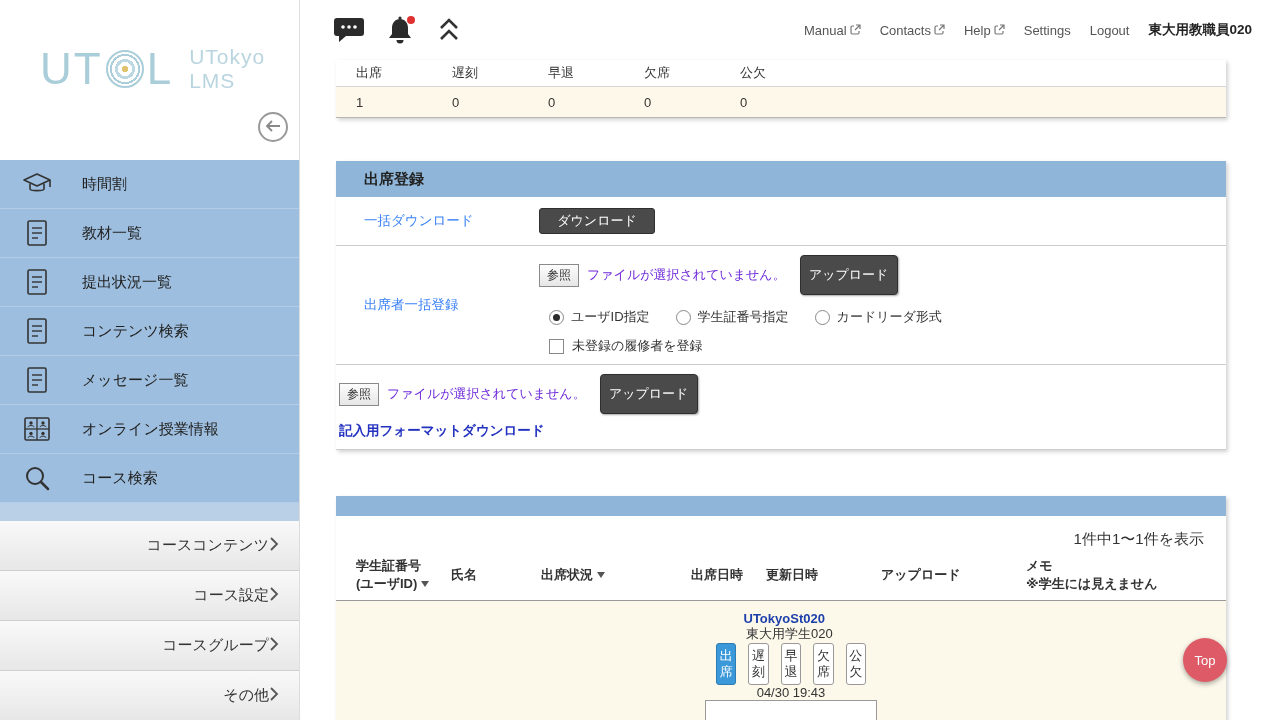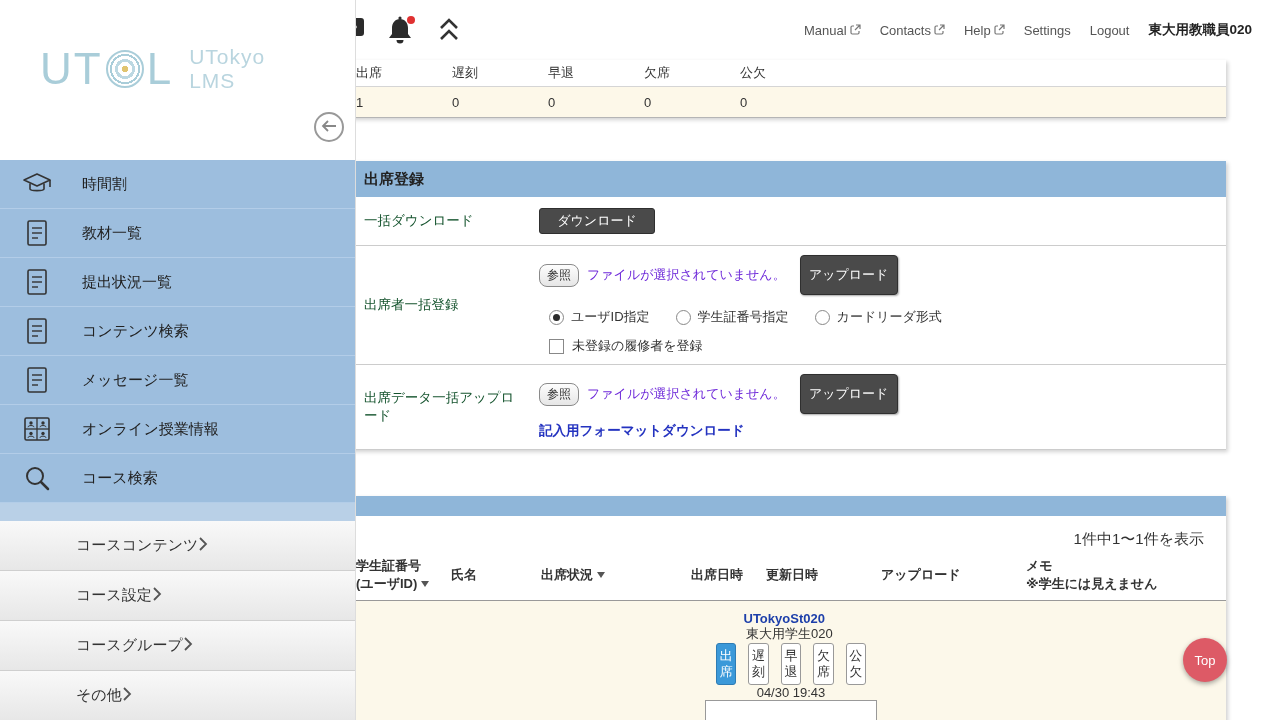--- a/index.html
+++ b/index.html
@@ -4,36 +4,36 @@
 <style>
   * { box-sizing: border-box; }
   html,body { margin:0; padding:0; }
   body {
     width:1280px; height:720px; overflow:hidden;
     font-family:"Liberation Sans","DejaVu Sans",sans-serif;
     color:#333; background:#fff;
   }
 
   
-  .sidebar { position:fixed; left:0; top:0; width:356px; height:720px; background:#fff; border-right:1px solid #ddd; z-index:5; }
+  .sidebar { position:fixed; left:0; top:0; width:300px; height:720px; background:#fff; border-right:1px solid #ddd; z-index:5; }
   .logo-area { position:relative; height:160px; background:#fff; }
   .logo-row { display:flex; align-items:center; gap:16px; padding:44px 0 0 40px; }
   .logo-main { display:flex; align-items:center; font-size:44px; color:#a9cdd9; letter-spacing:2px; font-weight:400; }
   .logo-o { width:38px; height:38px; border-radius:50%; margin:0 3px;
     border:2px solid #a9cdd9;
     background: radial-gradient(circle, #e0c470 0 3px, #ffffff 3px 7px, #bcd8e2 7px 10px, #ffffff 10px 13px, #a9cdd9 13px 15px, #ffffff 15px); }
   .logo-sub { font-size:21px; color:#b9d5df; line-height:1.15; letter-spacing:1px; }
   .collapse-btn { position:absolute; right:11px; top:112px; width:30px; height:30px; border-radius:50%;
     border:2px solid #999; background:#fff; display:flex; align-items:center; justify-content:center; cursor:pointer; }
   .menu-item { height:49px; background:#9dbede; border-bottom:1px solid #b3cde8;
     display:flex; align-items:center; padding-left:22px; gap:30px; font-size:15px; color:#222; cursor:pointer; }
   .menu-item .mi-icon { width:30px; display:flex; justify-content:center; }
   .menu-gap { height:18px; background:#b9d0e7; }
   .sub-item { height:50px; background:linear-gradient(#f9f9f9,#e7e7e7); border-bottom:1px solid #cfcfcf;
-    display:flex; align-items:center; justify-content:flex-start; padding:0 20px 0 76px; font-size:15px; color:#333; cursor:pointer; }
+    display:flex; align-items:center; justify-content:flex-end; padding:0 20px 0 76px; font-size:15px; color:#333; cursor:pointer; }
 
   
   .main { margin-left:301px; }
   .topbar { height:60px; display:flex; align-items:center; background:#fff; }
   .topbar-icons { display:flex; align-items:center; gap:20px; padding-left:32px; }
   .tb-icon { cursor:pointer; display:flex; align-items:center; }
   .topbar-right { margin-left:auto; display:flex; align-items:center; gap:19px; padding-right:28px; font-size:13px; color:#555; }
   .nav-link { display:flex; align-items:flex-start; gap:3px; cursor:pointer; }
   .user-name { font-weight:bold; color:#222; font-size:13.5px; }
 
@@ -45,30 +45,30 @@
   .summary-head { display:flex; height:26px; align-items:center; padding-left:20px; font-size:13px; color:#333; }
   .summary-cell { width:96px; }
   .summary-row { display:flex; height:32px; align-items:center; padding-left:20px; font-size:13px;
     background:#fdf8e9; border-top:1px solid #d5d5d5; border-bottom:1px solid #b5b5b5; }
 
   
   .section { margin-top:43px; }
   .section-header { height:36px; background:#8fb6d9; display:flex; align-items:center; padding-left:28px;
     font-size:15px; font-weight:bold; color:#222; }
   .form-row { display:flex; border-bottom:1px solid #ccc; background:#fff; }
-  .form-label { width:200px; padding:0 10px 0 28px; display:flex; align-items:center; font-size:13.5px; color:#14532d; }
+  .form-label { width:200px; padding:0 10px 0 28px; display:flex; align-items:center; font-size:13.5px; color:#3b82f6; }
   .form-content { flex:1; padding:9px 20px 9px 3px; }
   .row1 .form-content { display:flex; align-items:center; min-height:48px; }
   .file-line { display:flex; align-items:center; }
   .btn-dark { background:#4a4a4a; color:#fff; border:1px solid #2f2f2f; border-radius:4px; font-size:13px; cursor:pointer;
     font-family:inherit; }
   .btn-download { width:116px; height:26px; border-radius:3px; }
   .btn-upload { width:98px; height:40px; margin-left:14px; box-shadow:1px 1px 2px rgba(0,0,0,.35); }
   .btn-browse { width:40px; height:23px; background:linear-gradient(#fdfdfd,#e6e6e6); border:1px solid #8a8a8a;
-    border-radius:8px; font-size:12px; color:#333; cursor:pointer; font-family:inherit; padding:0; }
+    border-radius:0; font-size:12px; color:#333; cursor:pointer; font-family:inherit; padding:0; }
   .file-text { font-size:13px; color:#6d28d9; margin-left:8px; }
   .radio-row { display:flex; align-items:center; gap:26px; margin-top:13px; padding-left:10px; }
   .radio { display:flex; align-items:center; gap:7px; font-size:13px; cursor:pointer; }
   .radio-circle { width:15px; height:15px; border:1px solid #888; border-radius:50%; background:#fff; position:relative; }
   .radio.checked .radio-circle::after { content:""; position:absolute; inset:3px; background:#2b2b2b; border-radius:50%; }
   .checkbox-row { display:flex; align-items:center; gap:8px; margin-top:11px; padding-left:10px; font-size:13px; cursor:pointer; }
   .checkbox { width:15px; height:15px; border:1px solid #888; background:#fff; }
   .format-link { display:inline-block; margin-top:8px; font-size:13.5px; font-weight:bold; color:#2433c0; cursor:pointer; }
 
   
@@ -343,21 +343,20 @@
             </span>
           </div>
           <div class="checkbox-row">
             <span class="checkbox"></span>
             <span>未登録の履修者を登録</span>
           </div>
         </div>
       </div>
 
       <div class="form-row">
-        <div class="form-label">出席データ一括アップロード</div>
         <div class="form-content">
           <div class="file-line">
             <button class="btn-browse">参照</button>
             <span class="file-text">ファイルが選択されていません。</span>
             <button class="btn-dark btn-upload">アップロード</button>
           </div>
           <span class="format-link">記入用フォーマットダウンロード</span>
         </div>
       </div>
     </div>

